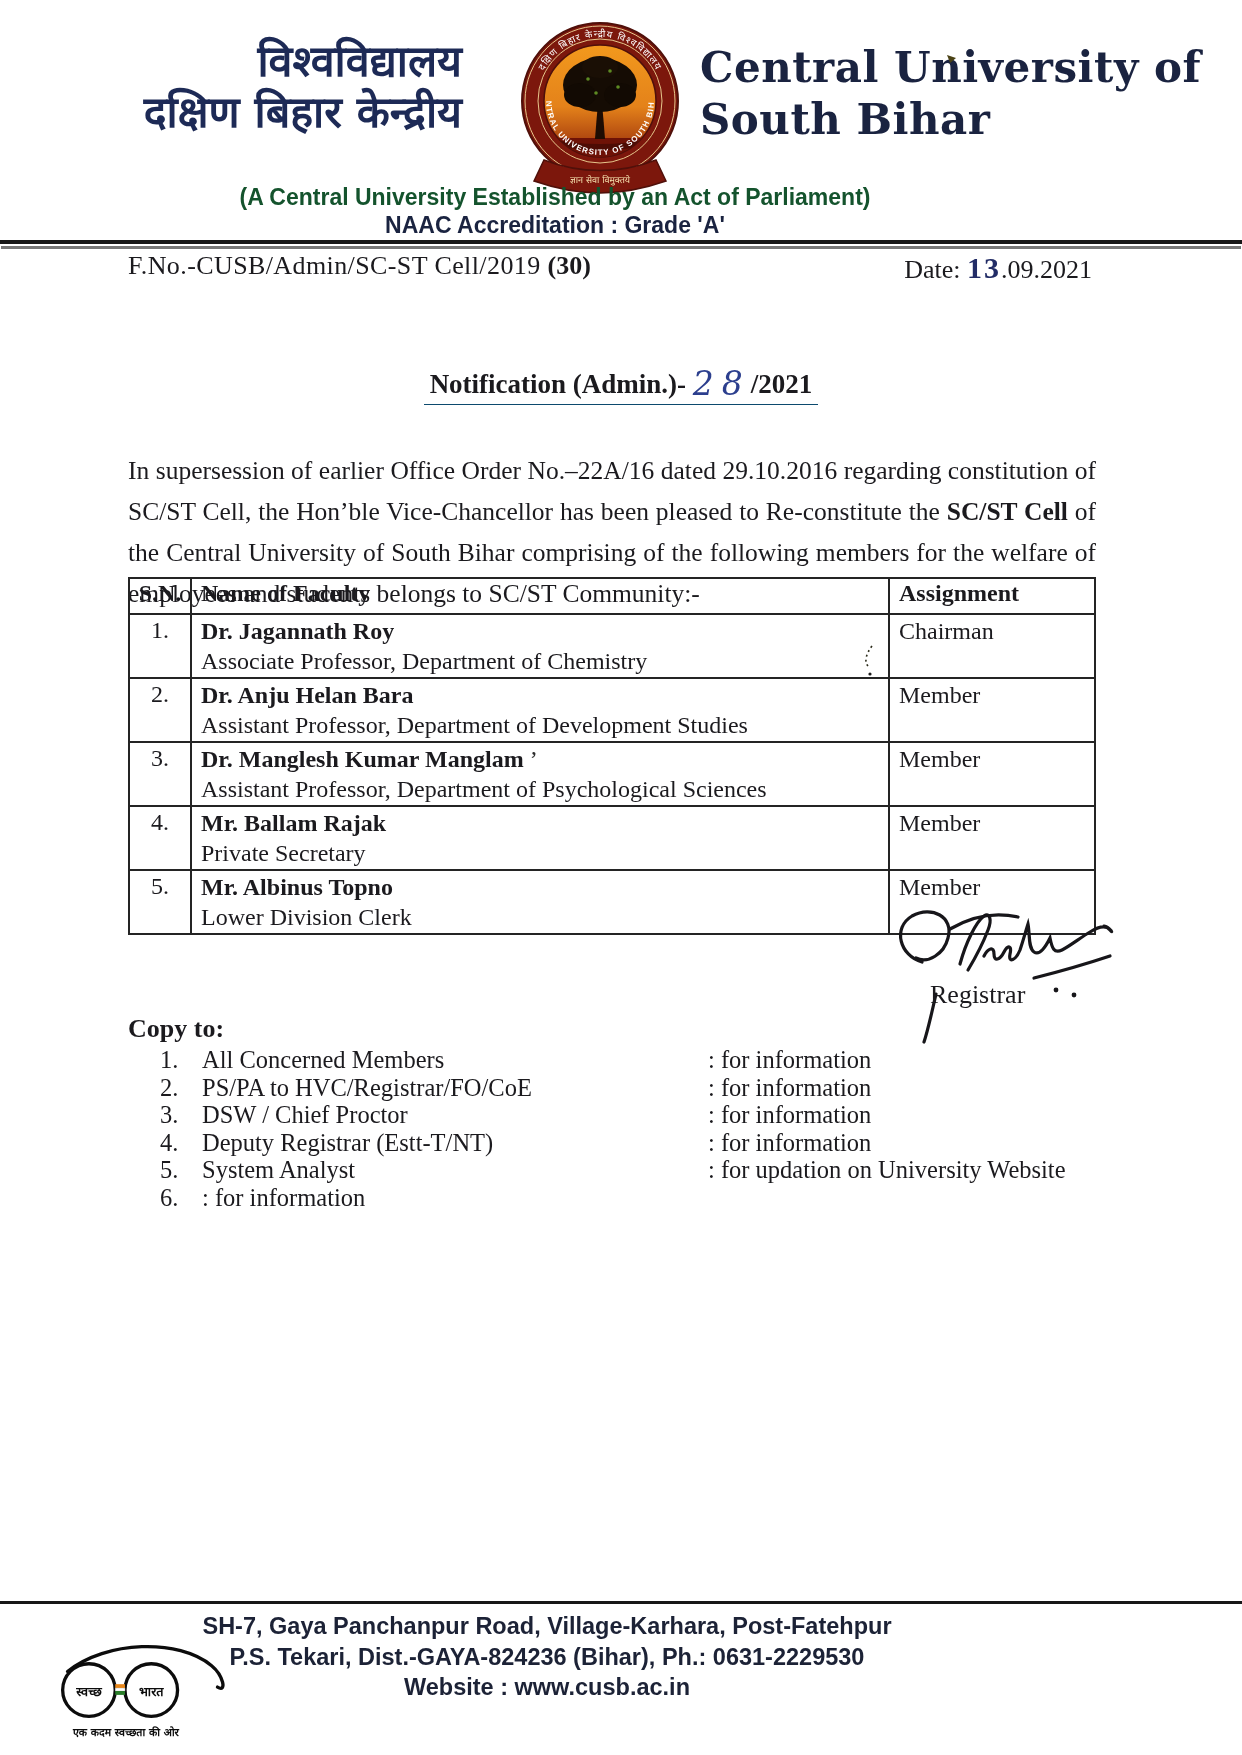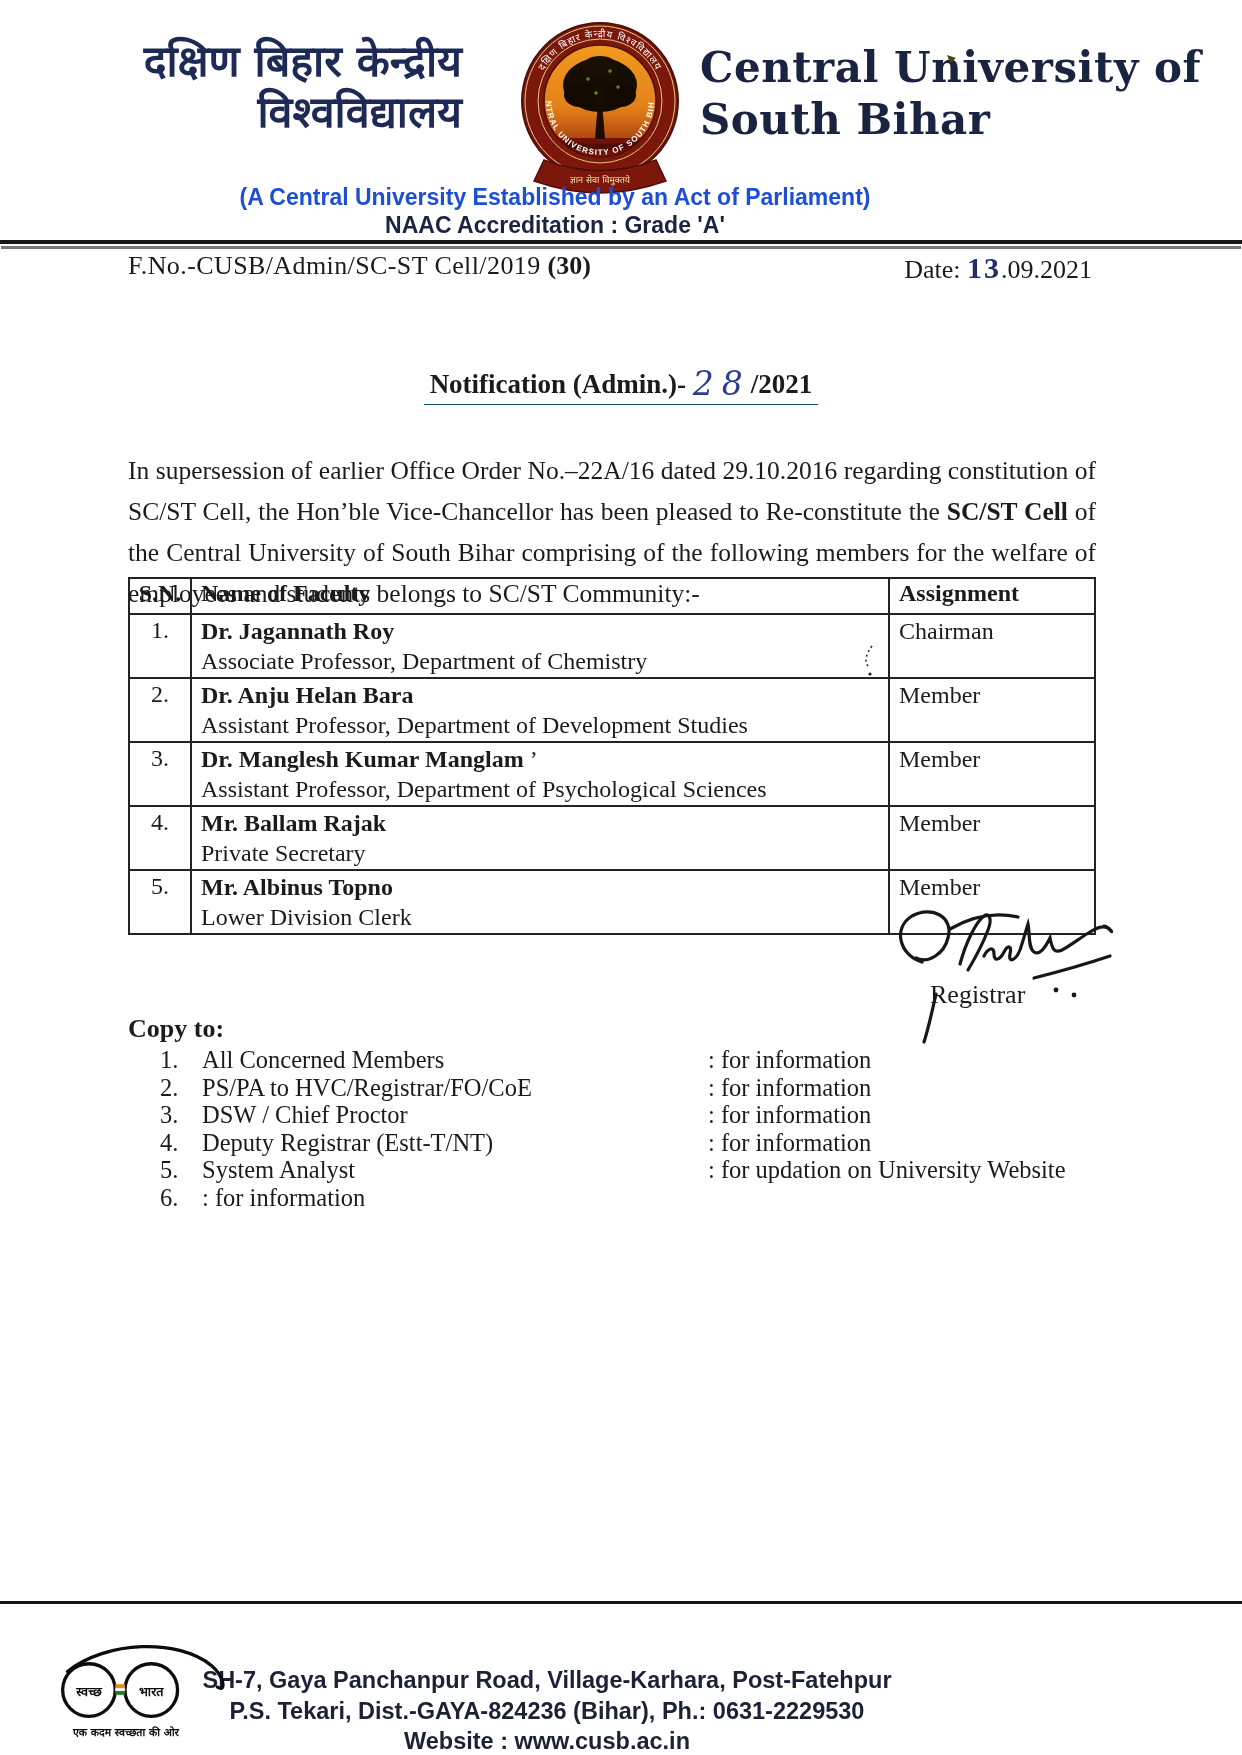--- a/index.html
+++ b/index.html
@@ -7,21 +7,21 @@
         font-family:"Liberation Serif",serif;color:#1b1a1e;}
 
   
   .hindi-name{position:absolute;left:118px;top:36px;width:344px;text-align:right;
     font-family:"DejaVu Sans",sans-serif;font-weight:bold;font-size:43px;line-height:1.18;
     color:#1d2a56;}
   .seal{position:absolute;left:518px;top:16px;width:164px;height:186px;}
   .eng-name{position:absolute;left:700px;top:42px;font-family:"DejaVu Serif",serif;
     font-weight:bold;font-size:42px;line-height:1.24;color:#1a2340;letter-spacing:.5px;}
   .estab{position:absolute;left:0;top:184px;width:1110px;text-align:center;
-    font-family:"Liberation Sans",sans-serif;font-weight:bold;font-size:23px;color:#1d4ed8;}
+    font-family:"Liberation Sans",sans-serif;font-weight:bold;font-size:23px;color:#14532d;}
   .naac{position:absolute;left:0;top:212px;width:1110px;text-align:center;
     font-family:"Liberation Sans",sans-serif;font-weight:bold;font-size:23px;color:#1a2340;}
   .rule-top{position:absolute;left:0;top:240px;width:1242px;height:4px;background:#171717;
     border-bottom:2px solid #fff;box-shadow:0 4px 0 -1px #777;}
 
   
   .fno{position:absolute;left:128px;top:251px;font-size:26px;letter-spacing:.4px;}
   .fno b{letter-spacing:0;}
   .dateline{position:absolute;right:150px;top:251px;font-size:26px;}
   .hwdate{color:#222c66;font-weight:bold;font-size:30px;letter-spacing:2px;}
@@ -54,38 +54,38 @@
   .registrar{position:absolute;left:930px;top:980px;font-size:26px;}
 
   
   .copyhead{position:absolute;left:128px;top:1014px;font-weight:bold;font-size:26px;}
   .copylist{position:absolute;left:160px;top:1046px;width:960px;font-size:24.5px;}
   .copyrow{display:grid;grid-template-columns:42px 506px 1fr;line-height:27.6px;
     white-space:nowrap;}
 
   
   .rule-bottom{position:absolute;left:0;top:1601px;width:1242px;height:3px;background:#171717;}
-  .addr{position:absolute;left:0;top:1665px;width:1094px;text-align:center;
+  .addr{position:absolute;left:0;top:1611px;width:1094px;text-align:center;
     font-family:"Liberation Sans",sans-serif;font-weight:bold;font-size:23.5px;
     line-height:30.5px;color:#1c2236;}
   .swachh{position:absolute;left:50px;top:1636px;width:185px;height:110px;}
 
   
   .speck{position:absolute;left:947px;top:54px;width:9px;height:9px;background:#4a4215;
     clip-path:polygon(0 10%,100% 45%,35% 100%);}
   .mark3{position:absolute;left:858px;top:642px;width:24px;height:40px;}
 </style>
 </head>
 <body>
 
 <div class="page">
 
   <div class="hindi-name">
+    <div>विश्वविद्यालय</div>
     <div>दक्षिण बिहार केन्द्रीय</div>
-    <div>विश्वविद्यालय</div>
   </div>
 
   <svg class="seal" viewBox="0 0 160 186">
     <defs>
       <linearGradient id="gInner" x1="0" y1="0" x2="0" y2="1">
         <stop offset="0%" stop-color="#f2991d"></stop>
         <stop offset="55%" stop-color="#e4821a"></stop>
         <stop offset="100%" stop-color="#93270a"></stop>
       </linearGradient>
       <path id="arcTop" d="M 16,85 A 64,64 0 0 1 144,85"></path>

